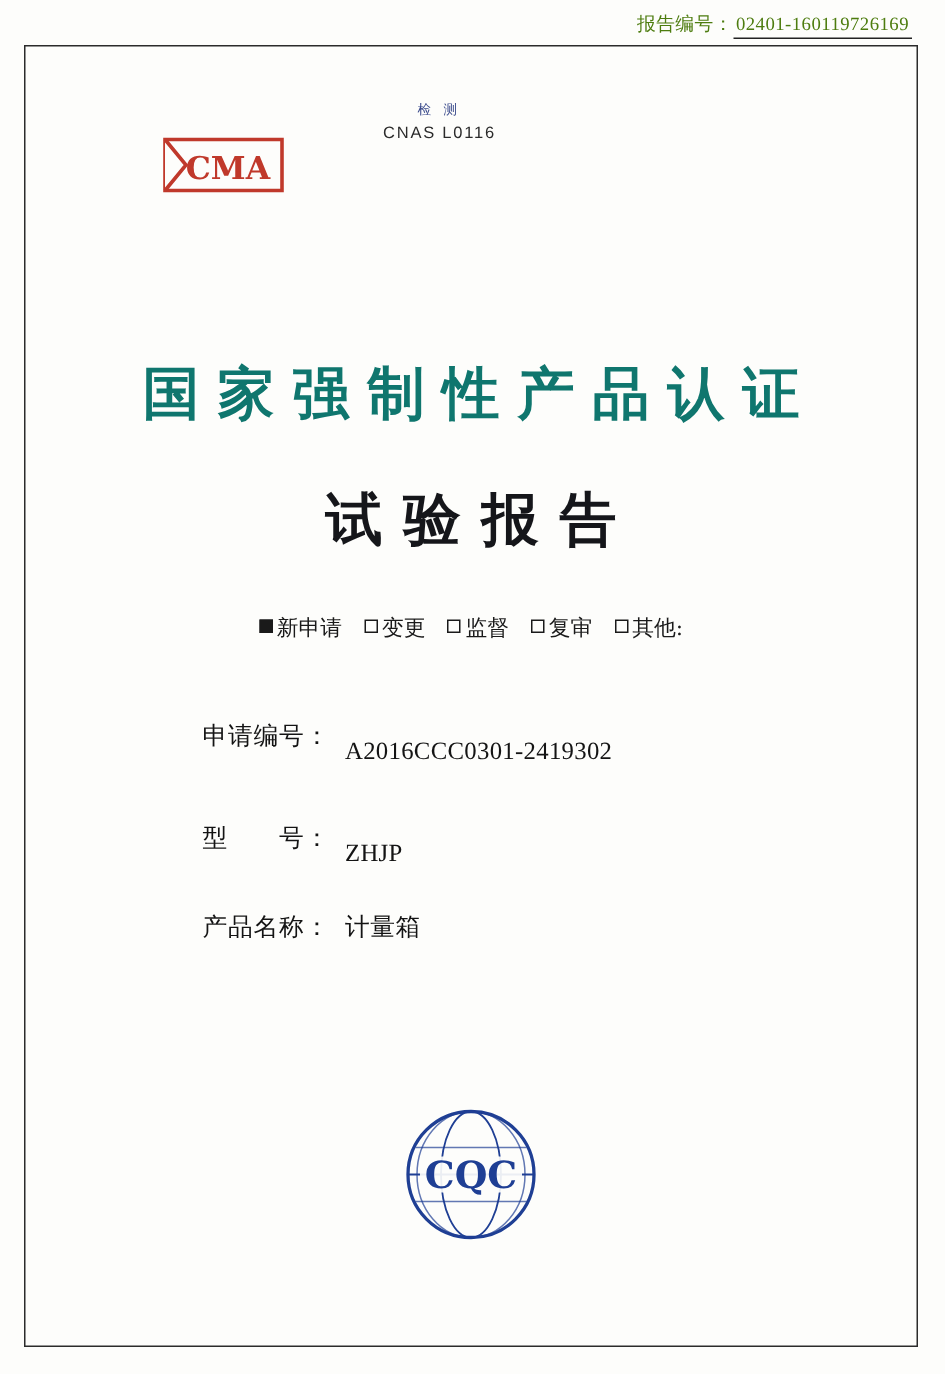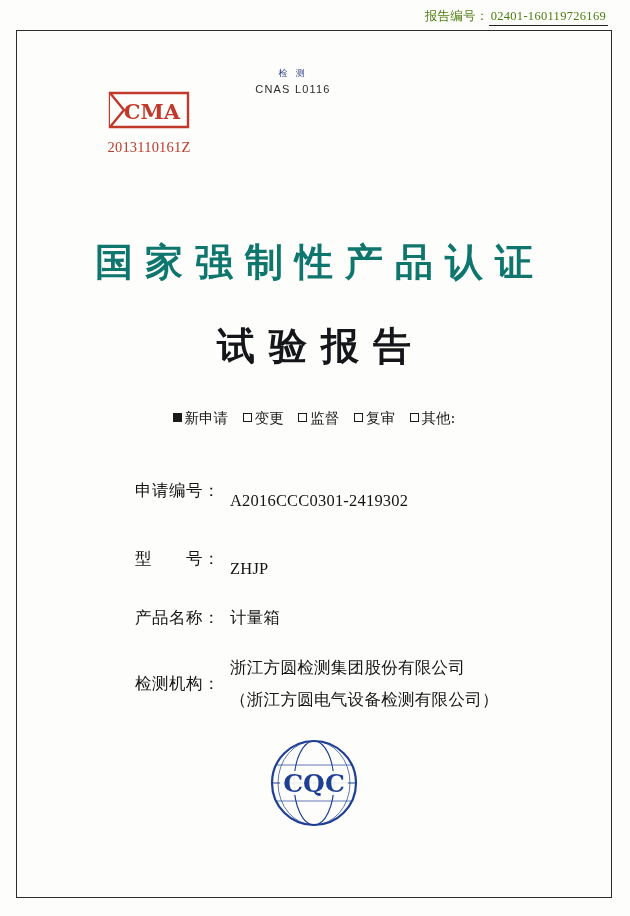--- a/index.html
+++ b/index.html
@@ -220,21 +220,20 @@
     <div class="logos">
 
       <div class="cma-block">
         <div class="cma-mark">
           <svg width="86" height="42" viewBox="0 0 86 42" xmlns="http://www.w3.org/2000/svg">
             <path d="M4 4 H82 V38 H4 Z" fill="none" stroke="#c0392b" stroke-width="2.4"></path>
             <path d="M4 4 L18 21 L4 38" fill="#fdfdfb" stroke="#c0392b" stroke-width="2.4"></path>
             <text x="46" y="30" font-family="DejaVu Serif, serif" font-size="21" font-weight="bold" fill="#c0392b" text-anchor="middle">CMA</text>
           </svg>
         </div>
-        <div class="cma-code">2013110161Z</div>
       </div>
 
       <div class="cnas-block">
         <div class="cnas-sub">检 测</div>
         <div class="cnas-id">CNAS L0116</div>
       </div>
 
     </div>
 
     <div class="title1">国家强制性产品认证</div>
@@ -258,27 +257,20 @@
       <div class="field">
         <span class="lab">型　　号：</span>
         <span class="val mono">ZHJP</span>
       </div>
 
       <div class="field">
         <span class="lab">产品名称：</span>
         <span class="val">计量箱</span>
       </div>
 
-      <div class="field">
-        <span class="lab">检测机构：</span>
-        <span class="val val-stack">
-          <span>浙江方圆检测集团股份有限公司</span>
-          <span class="line2">（浙江方圆电气设备检测有限公司）</span>
-        </span>
-      </div>
 
     </div>
 
     <div class="cqc">
       <div class="cqc-inner">
         <svg width="92" height="92" viewBox="0 0 92 92" xmlns="http://www.w3.org/2000/svg">
           <circle cx="46" cy="46" r="42" fill="none" stroke="#1f3f94" stroke-width="2.2"></circle>
           <ellipse cx="46" cy="46" rx="20" ry="42" fill="none" stroke="#1f3f94" stroke-width="1.2"></ellipse>
           <ellipse cx="46" cy="46" rx="36" ry="42" fill="none" stroke="#1f3f94" stroke-width="1" opacity="0.7"></ellipse>
           <line x1="4" y1="46" x2="88" y2="46" stroke="#1f3f94" stroke-width="1.2"></line>

